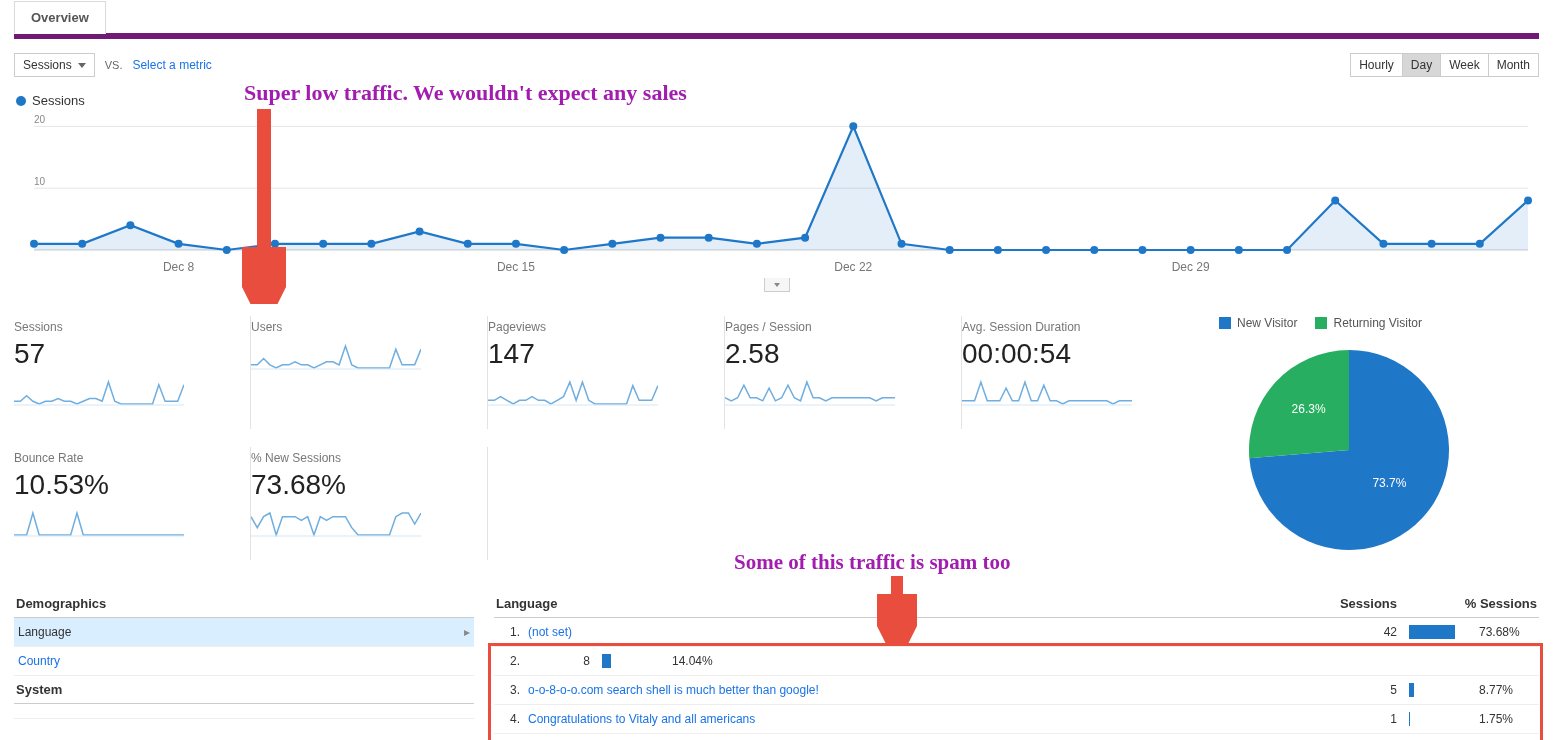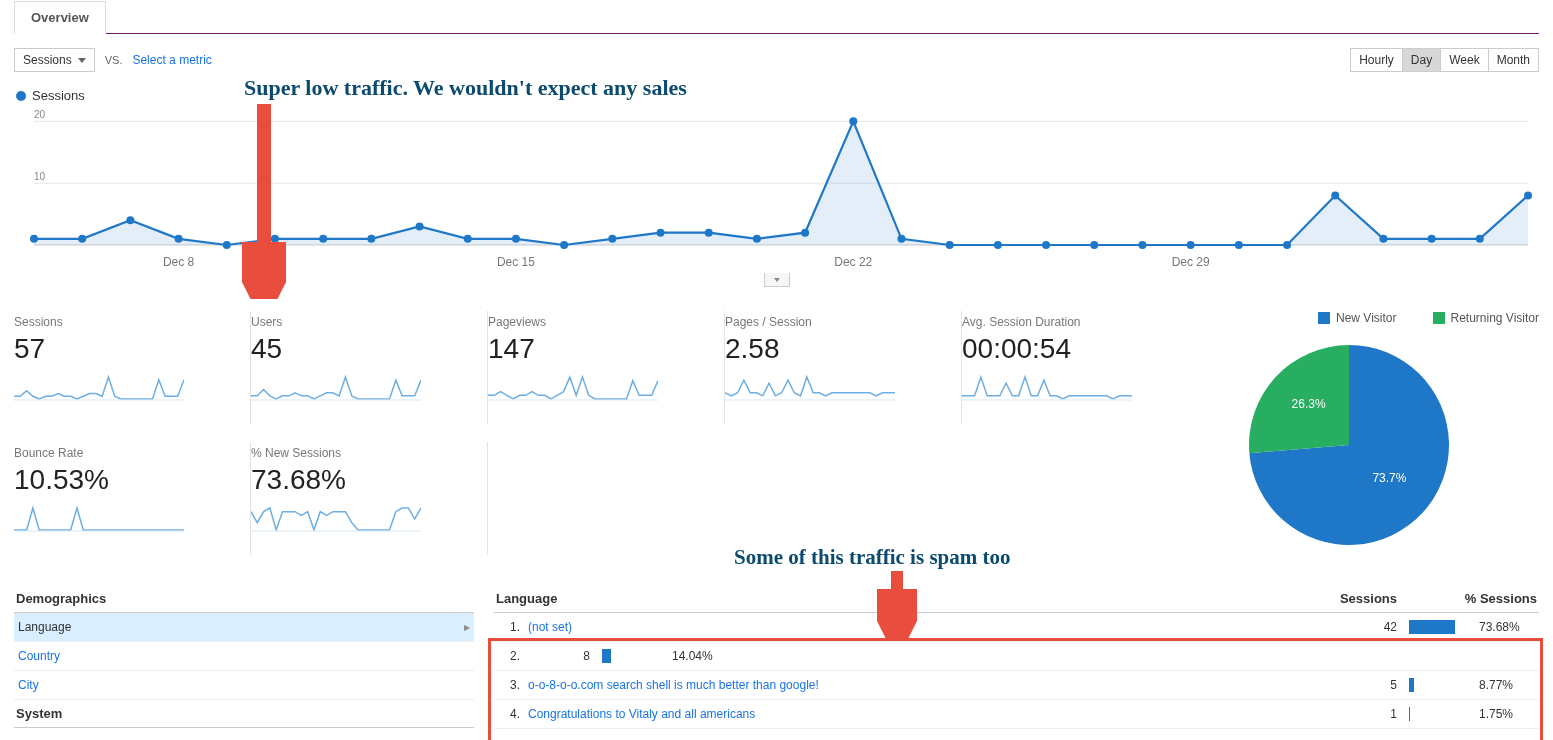--- a/index.html
+++ b/index.html
@@ -1,18 +1,18 @@
 <!DOCTYPE html>
 <html><head>
 <meta charset="utf-8">
 <style>
   * { box-sizing: border-box; margin: 0; padding: 0; }
   body { font-family: Arial, Helvetica, sans-serif; color: #333; background: #fff; font-size: 13px; width: 1553px; }
   .page { padding: 0 14px 14px 14px; position: relative; }
-  .tabbar { display: flex; border-bottom: 1px solid #701a75; }
+  .tabbar { display: flex; border-bottom: 6px solid #701a75; }
   .tab { padding: 8px 16px; border: 1px solid #dadada; border-bottom: none; background: #fff; font-size: 13px; color: #555; position: relative; top: 1px; }
   .tab.active { background: #fff; border-bottom: 1px solid #fff; font-weight: bold; }
   .controlrow { display: flex; align-items: center; justify-content: space-between; padding: 14px 0 8px 0; }
   .leftctl { display: flex; align-items: center; gap: 10px; }
   .dropdown { border: 1px solid #ccc; padding: 4px 8px; font-size: 12px; display: inline-flex; align-items: center; gap: 6px; background: #fff; color: #333; }
   .caret { width:0;height:0;border-left:4px solid transparent;border-right:4px solid transparent;border-top:5px solid #666; display:inline-block;}
   .vs { color:#666; font-size: 11px; }
   .linkblue { color: #1a73e8; font-size: 12px; cursor: pointer; }
   .toggle-group { display: flex; border: 1px solid #ccc; }
   .toggle { padding: 4px 8px; font-size: 12px; border-left: 1px solid #ccc; background: #fff; color:#333; cursor:pointer;}
@@ -29,21 +29,21 @@
   .disclosure .caret{border-top-color:#888; border-left-width:3px; border-right-width:3px; border-top-width:4px;}
   .midrow { display:flex; gap: 20px; padding-top: 18px; }
   .metrics { flex: 1 1 auto; display: grid; grid-template-columns: repeat(5, 1fr); gap: 0; }
   .metric { padding: 4px 18px 4px 0; border-right: 1px solid #e3e3e3; }
   .metric:nth-child(5), .metric:nth-child(7){border-right:none;}
   .metric-label { color:#777; font-size:12px; }
   .metric-value { font-size:28px; margin-top: 4px; color:#222; }
   .metric .spark{ margin-top:8px; }
   .metrics-row2 { grid-column: 1 / span 5; display:grid; grid-template-columns: repeat(5,1fr); margin-top: 18px;}
   .piearea { width: 320px; }
-  .pielegend { display:flex; gap:36px; justify-content:flex-end; padding-bottom:10px;}
+  .pielegend { display:flex; gap:18px; padding-bottom:10px;}
   .pielegend .item{display:flex;align-items:center; gap:6px; font-size:12px; color:#555;}
   .sq{width:12px;height:12px;display:inline-block;}
   .bottom { display:flex; gap: 20px; padding-top: 30px; }
   .leftcol { width: 460px; }
   .rightcol { flex:1; }
   .sechead { font-size:13px; font-weight:bold; padding: 6px 2px; border-bottom:1px solid #ccc; }
   .listrow { display:flex; justify-content:space-between; align-items:center; padding:7px 4px; font-size:12px; border-bottom:1px solid #eee; cursor:pointer;}
   .listrow.active { background:#d9eefe; }
   .listrow .arrow{color:#888;}
   .tablehead { display:flex; padding:6px 2px; border-bottom:1px solid #ccc; font-size:13px; font-weight:bold;}
@@ -51,21 +51,21 @@
   .tablehead .col-sess{width:70px; text-align:right;}
   .tablehead .col-pct{width:140px; text-align:right;}
   .trow{ display:flex; align-items:center; padding:7px 2px; border-bottom:1px solid #eee; font-size:12px;}
   .trow .col-idx{width:24px; text-align:right; color:#333;}
   .trow .col-name{flex:1; padding-left:8px;}
   .trow .col-name a{color:#1a73e8; text-decoration:none;}
   .trow .col-sess{width:70px; text-align:right;}
   .trow .col-pct{width:140px; display:flex; align-items:center; justify-content:flex-start; gap:8px; padding-left:12px;}
   .barcell{width:62px; height:14px; position:relative; background: #fff;}
   .barfill{position:absolute; top:0; left:0; bottom:0; background:#1f77c8;}
-  .annotation { position:absolute; color:#0c4a6e; font-weight:bold; font-family: Georgia, 'Times New Roman', serif; pointer-events:none; z-index: 30;}
+  .annotation { position:absolute; color:#a21caf; font-weight:bold; font-family: Georgia, 'Times New Roman', serif; pointer-events:none; z-index: 30;}
   .spam-box { position:absolute; border: 3px solid #e84d3d; pointer-events:none; z-index:20;}
   .arrow-svg{position:absolute; pointer-events:none; z-index:30;}
 </style>
 </head>
 <body>
 
 <div class="page">
 
   <div class="tabbar">
     <div class="tab active">Overview</div>
@@ -162,21 +162,20 @@
         <div class="metric">
           <div class="metric-label">Sessions</div>
       <div class="metric-value">57</div>
       <svg class="spark" width="170" height="28">
             <path d="M0,23.25 L6.296296296296297,23.25 L12.592592592592593,17.75 L18.88888888888889,23.25 L25.185185185185187,26 L31.481481481481485,23.25 L37.77777777777778,23.25 L44.074074074074076,20.5 L50.370370370370374,23.25 L56.66666666666667,23.25 L62.96296296296297,26 L69.25925925925927,23.25 L75.55555555555556,20.5 L81.85185185185186,20.5 L88.14814814814815,23.25 L94.44444444444446,4 L100.74074074074075,23.25 L107.03703703703704,26 L113.33333333333334,26 L119.62962962962963,26 L125.92592592592594,26 L132.22222222222223,26 L138.51851851851853,26 L144.81481481481484,6.75 L151.11111111111111,23.25 L157.40740740740742,23.25 L163.70370370370372,23.25 L170,6.75 " fill="none" stroke="#6faee0" stroke-width="1.5"></path>
             <line x1="0" y1="27" x2="170" y2="27" stroke="#d6e7f5"></line>
           </svg>
         </div>
         <div class="metric">
           <div class="metric-label">Users</div>
-      <div class="metric-value">45</div>
       <svg class="spark" width="170" height="28">
             <path d="M0,22.857142857142858 L6.296296296296297,22.857142857142858 L12.592592592592593,16.57142857142857 L18.88888888888889,22.857142857142858 L25.185185185185187,26 L31.481481481481485,22.857142857142858 L37.77777777777778,22.857142857142858 L44.074074074074076,19.714285714285715 L50.370370370370374,22.857142857142858 L56.66666666666667,22.857142857142858 L62.96296296296297,26 L69.25925925925927,22.857142857142858 L75.55555555555556,19.714285714285715 L81.85185185185186,19.714285714285715 L88.14814814814815,22.857142857142858 L94.44444444444446,4 L100.74074074074075,22.857142857142858 L107.03703703703704,26 L113.33333333333334,26 L119.62962962962963,26 L125.92592592592594,26 L132.22222222222223,26 L138.51851851851853,26 L144.81481481481484,7.142857142857142 L151.11111111111111,22.857142857142858 L157.40740740740742,22.857142857142858 L163.70370370370372,22.857142857142858 L170,7.142857142857142 " fill="none" stroke="#6faee0" stroke-width="1.5"></path>
             <line x1="0" y1="27" x2="170" y2="27" stroke="#d6e7f5"></line>
           </svg>
         </div>
         <div class="metric">
           <div class="metric-label">Pageviews</div>
       <div class="metric-value">147</div>
       <svg class="spark" width="170" height="28">
             <path d="M0,22.333333333333332 L6.296296296296297,22.333333333333332 L12.592592592592593,18.666666666666668 L18.88888888888889,22.333333333333332 L25.185185185185187,26 L31.481481481481485,22.333333333333332 L37.77777777777778,22.333333333333332 L44.074074074074076,18.666666666666668 L50.370370370370374,22.333333333333332 L56.66666666666667,22.333333333333332 L62.96296296296297,26 L69.25925925925927,22.333333333333332 L75.55555555555556,18.666666666666668 L81.85185185185186,4 L88.14814814814815,22.333333333333332 L94.44444444444446,4 L100.74074074074075,22.333333333333332 L107.03703703703704,26 L113.33333333333334,26 L119.62962962962963,26 L125.92592592592594,26 L132.22222222222223,26 L138.51851851851853,26 L144.81481481481484,7.666666666666664 L151.11111111111111,22.333333333333332 L157.40740740740742,22.333333333333332 L163.70370370370372,22.333333333333332 L170,7.666666666666664 " fill="none" stroke="#6faee0" stroke-width="1.5"></path>
@@ -244,23 +243,20 @@
   <div class="bottom">
     <div class="leftcol">
       <div class="sechead">Demographics</div>
       <div id="demolist">
           <div class="listrow active">
             <span>Language</span>
             <span class="arrow">▸</span>
           </div>
           <div class="listrow">
             <span class="linkblue">Country</span>
-          </div>
-          <div class="listrow">
-            <span class="linkblue">City</span>
           </div>
         </div>
       <div class="sechead" style="">System</div>
       <div id="syslist">
           <div class="listrow"></div>
         </div>
     </div>
     <div class="rightcol" style="position:relative;">
       <div class="tablehead">
         <div class="col-name">Language</div>

